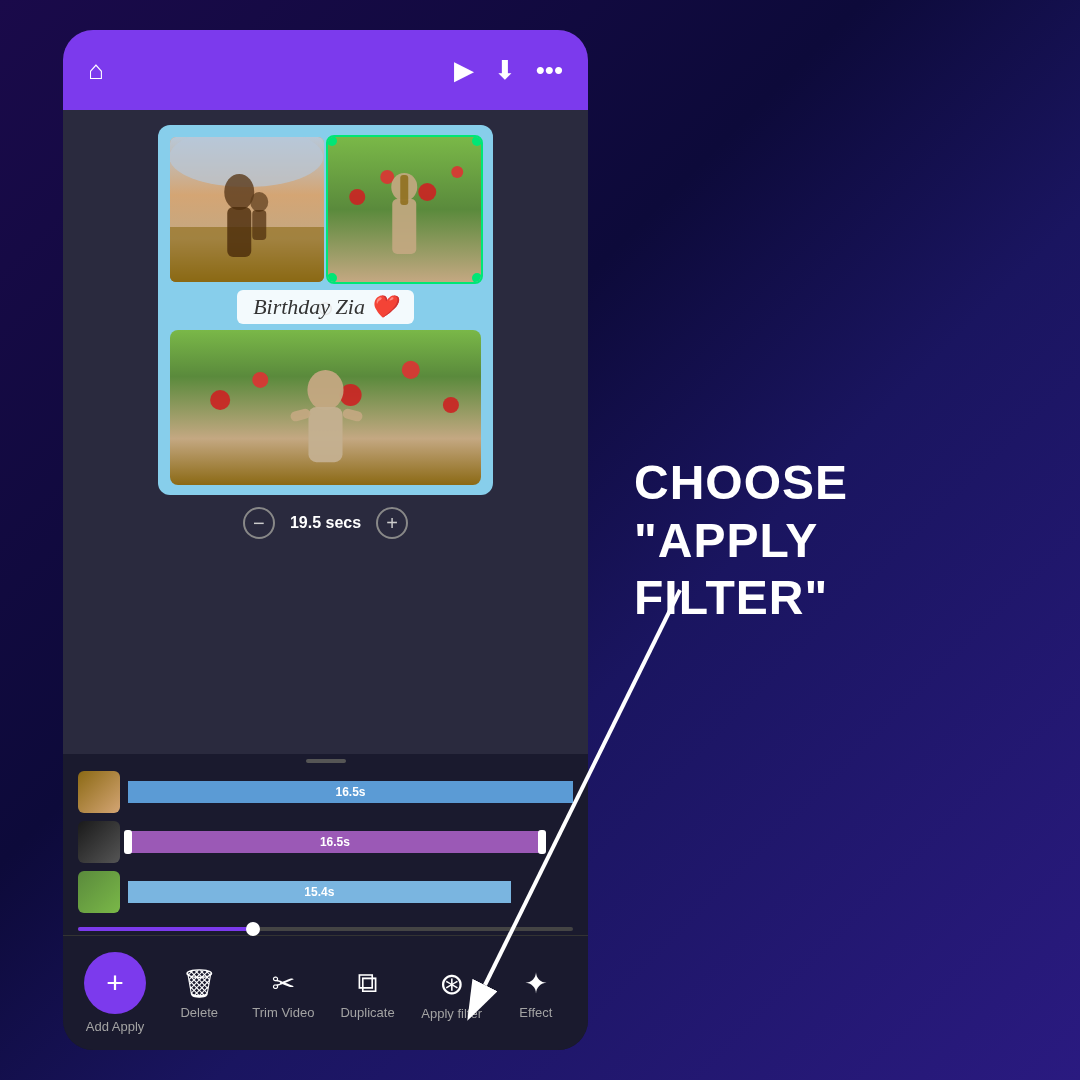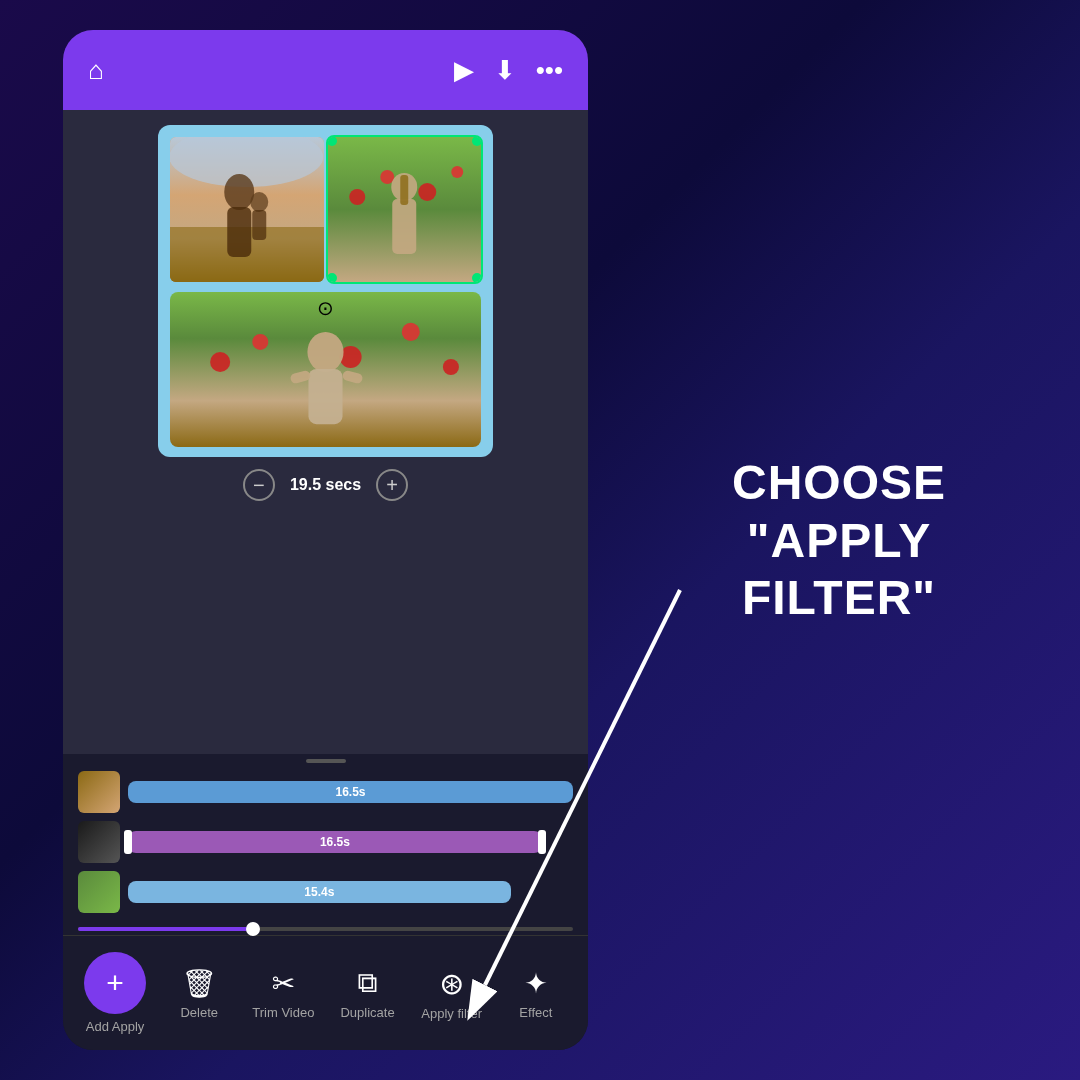--- a/index.html
+++ b/index.html
@@ -8,25 +8,25 @@
       height: 1080px;
       overflow: hidden;
       background: linear-gradient(135deg, #1a0a4a 0%, #0d0a3a 40%, #1a1560 60%, #2a1a80 100%);
       font-family: Arial, sans-serif;
       position: relative;
     }
 
     
     .instruction-area {
       position: absolute;
-      right: 51px;
+      right: 66px;
       top: 50%;
       transform: translateY(-50%);
       width: 380px;
-      text-align: center;
+      text-align: left;
     }
     .instruction-text {
       color: white;
       font-size: 48px;
       font-weight: 900;
       line-height: 1.2;
       text-transform: uppercase;
       letter-spacing: 1px;
     }
 
@@ -230,21 +230,21 @@
     .thumb-bg-3 {
       width: 100%; height: 100%;
       background: linear-gradient(135deg, #5a8a3c, #7ab848);
     }
     .timeline-bar-wrap {
       flex: 1;
       position: relative;
     }
     .timeline-bar {
       height: 22px;
-      border-radius: 8px;
+      border-radius: 0;
       display: flex;
       align-items: center;
       justify-content: center;
       font-size: 12px;
       font-weight: 600;
       color: white;
       position: relative;
     }
     .timeline-bar.blue { background: #5b9bd5; }
     .timeline-bar.purple { background: #9b59b6; }
@@ -407,20 +407,21 @@
               <rect x="65" y="62" width="24" height="55" rx="5" fill="#c4a882" opacity="0.9"></rect>
 
               <rect x="73" y="38" width="8" height="30" rx="3" fill="#8b6914" opacity="0.8"></rect>
             </svg>
           </div>
         </div>
       </div>
 
       <div class="happy-section">
         <span class="rotate-icon">⊙</span>
+        <div class="birthday-tag" style="position:relative; z-index:2;">Birthday Zia ❤️</div>
       </div>
 
       <div class="bottom-photo">
         <svg width="100%" height="155" viewBox="0 0 310 155" preserveAspectRatio="xMidYMid slice">
           <defs>
             <linearGradient id="grad3" x1="0" y1="0" x2="0" y2="1">
               <stop offset="0%" stop-color="#7ab848"></stop>
               <stop offset="30%" stop-color="#5a8a3c"></stop>
               <stop offset="70%" stop-color="#c4a882"></stop>
               <stop offset="100%" stop-color="#8b6914"></stop>

